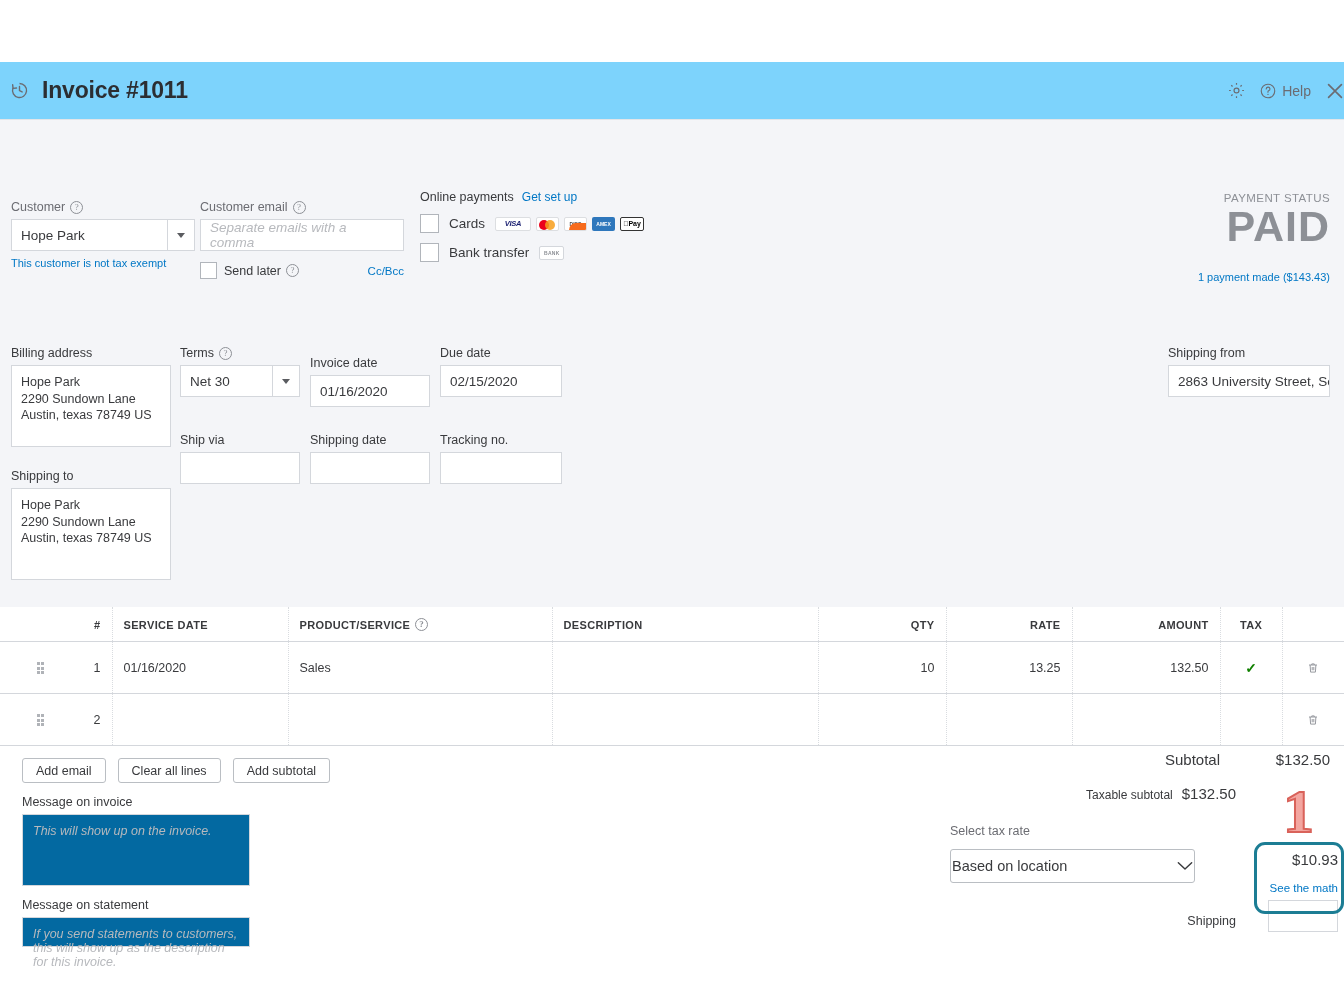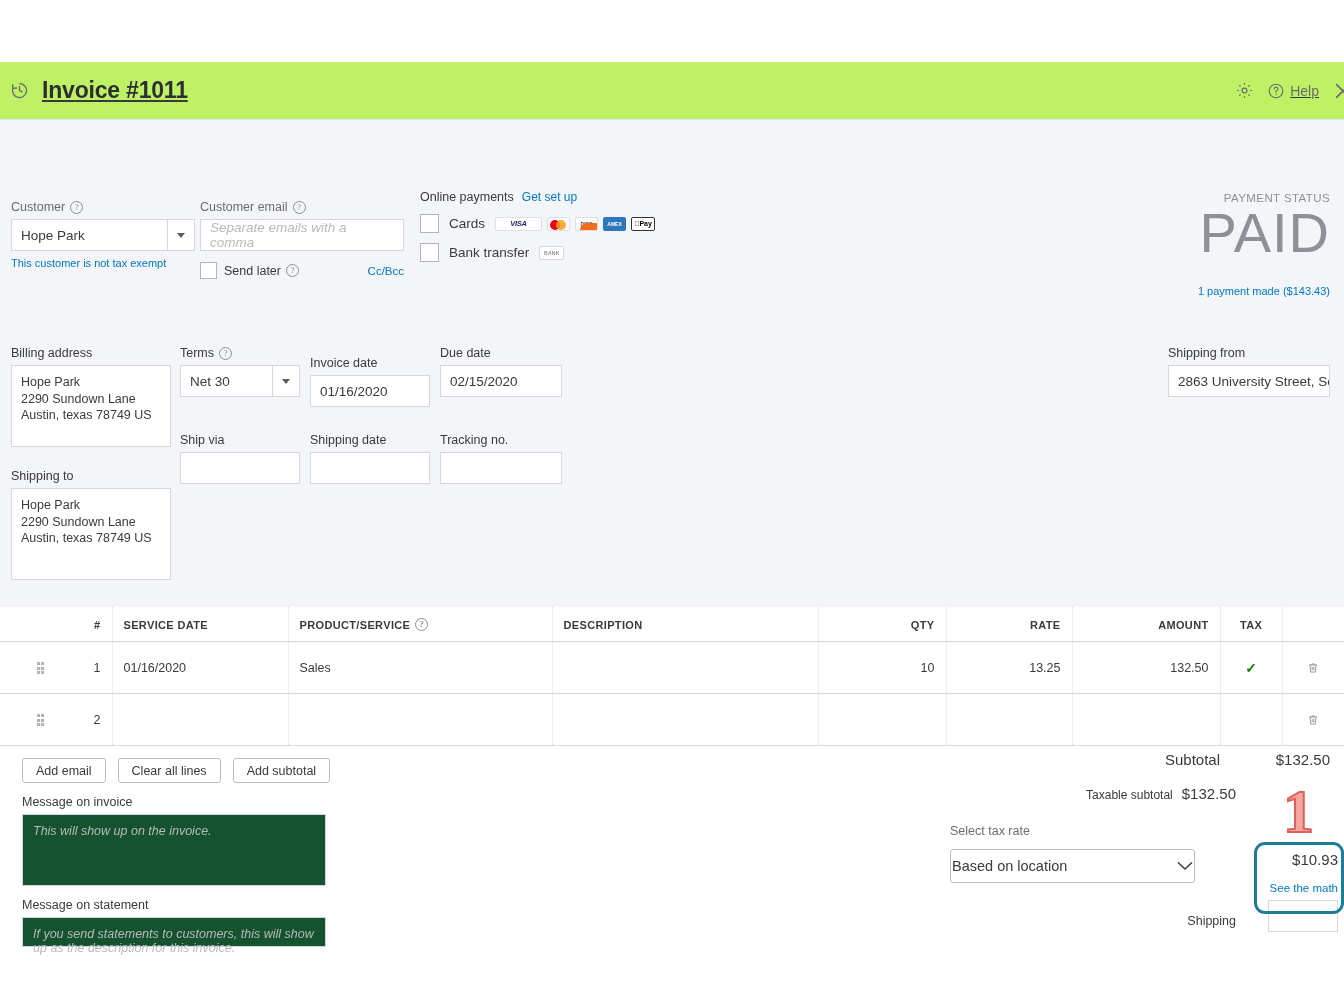--- a/index.html
+++ b/index.html
@@ -13,27 +13,26 @@
     overflow: hidden;
     position: relative;
   }
 
   
   .top-strip { height: 62px; background: #ffffff; }
 
   
   .header {
     height: 58px;
-    background: #bef264;
+    background: #7dd3fc;
     border-bottom: 1px solid #e3e5e8;
     display: flex;
     align-items: center;
-    padding: 0 2px 0 6px;
+    padding: 0 10px 0 6px;
     position: relative;
-    text-decoration: underline;
   }
   .header-left { display: flex; align-items: center; gap: 10px; }
   .recurring-icon {
     width: 26px; height: 26px;
     display: flex; align-items: center; justify-content: center;
     color: #6b6c72;
   }
   .invoice-title {
     font-size: 23px;
     font-weight: bold;
@@ -144,42 +143,42 @@
   .pay-row .chk { width: 19px; height: 19px; }
   .pay-label { font-size: 13.5px; color: #393a3d; margin-left: 10px; margin-right: 10px; }
   .cardicons { display: flex; align-items: center; gap: 5px; }
 
   .ci {
     height: 14px;
     border-radius: 2px;
     display: flex; align-items: center; justify-content: center;
     font-size: 7px; font-weight: bold;
   }
-  .ci-visa { width: 47px; background:#fff; border:1px solid #dcdee1; color:#1a1f71; font-style: italic; font-size:7.5px; letter-spacing:-0.3px;}
+  .ci-visa { width: 36px; background:#fff; border:1px solid #dcdee1; color:#1a1f71; font-style: italic; font-size:7.5px; letter-spacing:-0.3px;}
   .ci-mc { width: 23px; background:#fff; border:1px solid #dcdee1; position: relative; }
   .ci-mc .c1,.ci-mc .c2 { position:absolute; top:2px; width:10px;height:10px;border-radius:50%; }
   .ci-mc .c1 { left:2px; background:#eb001b; }
   .ci-mc .c2 { left:8px; background:#f79e1b; opacity:.85; }
   .ci-disc { width:23px; background:#fff; border:1px solid #dcdee1; position:relative; overflow:hidden; color:#4d4d4d; font-size:5px;}
   .ci-disc:after{content:"";position:absolute;right:0;bottom:0;width:17px;height:7px;background:#f76b1c;border-radius:8px 0 0 0;}
   .ci-amex { width:23px; background:#2e77bc; color:#fff; font-size:5px; }
   .ci-apay { width:24px; background:#fff; border:1px solid #333; color:#000; font-size:7px; }
   .ci-bank { width:25px; height:14px; background:#fff; border:1px solid #d4d7dc; color:#8d9096; font-size:5px; letter-spacing:.3px;}
 
   
   .blk-status { right: 14px; top: 72px; text-align: right; }
   .pay-status-lbl {
     font-size: 11.5px;
     color: #8d9096;
     letter-spacing: 0.4px;
   }
   .pay-status-val {
-    font-size: 56px;
+    font-size: 43px;
     color: #8d9096;
-    font-weight: normal;
+    font-weight: bold;
     line-height: 1.05;
     letter-spacing: 1px;
   }
   .payment-made { margin-top: 22px; font-size: 11px; color: #0077c5; cursor:pointer; }
 
   
   .blk-billing { left: 11px; top: 226px; width: 160px; }
   .addr-box {
     background:#fff;
     border:1px solid #d4d7dc;
@@ -262,24 +261,24 @@
     font-size: 12.5px;
     color: #393a3d;
     display: flex; align-items: center; justify-content: center;
     cursor: pointer;
     font-family: "Liberation Sans", sans-serif;
   }
 
   .msg-block { padding: 12px 0 0 22px; }
   .msg-lbl { font-size: 12.5px; color: #393a3d; margin-bottom: 5px; }
   .ta {
-    width: 304px;
+    width: 228px;
     height: 72px;
     border: 1px solid #d4d7dc;
-    background: #14532d;
+    background: #0369a1;
     padding: 9px 10px;
     font-size: 12.5px;
     color: #b7b9bd;
     font-style: italic;
     font-family: "Liberation Sans", sans-serif;
   }
   .ta-stmt { height: 30px; }
 
   
   .totals { position: absolute; right: 0; top: 0; width: 420px; }

